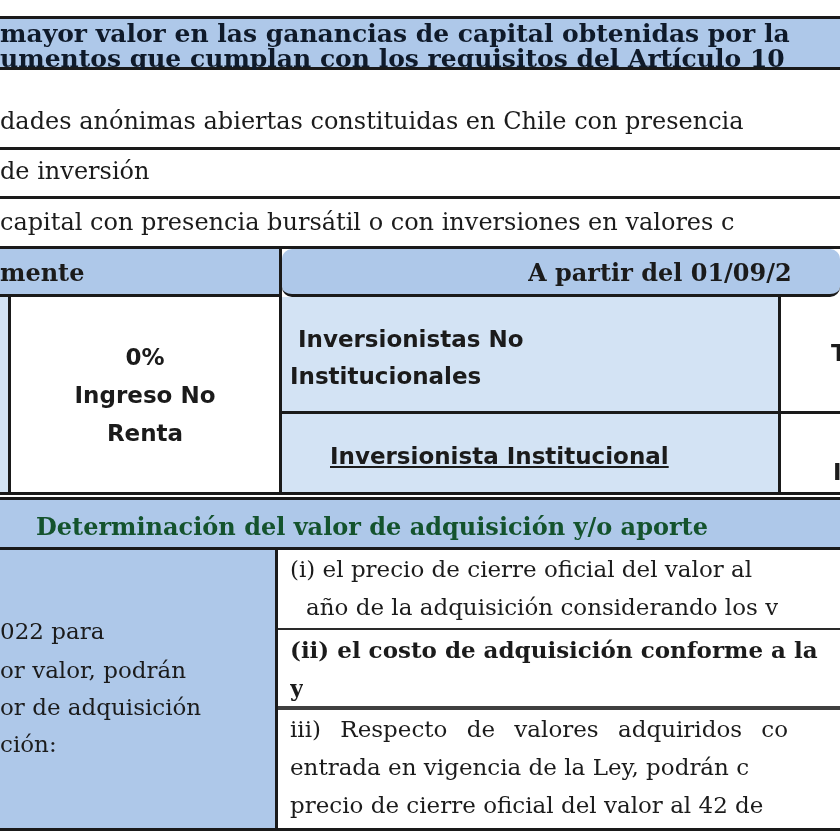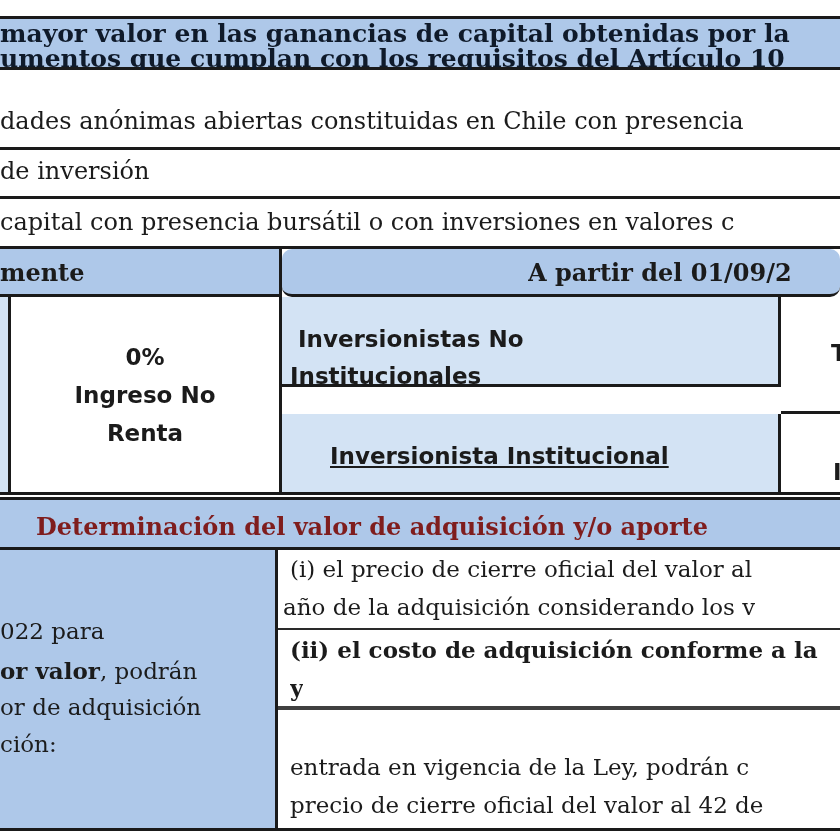--- a/index.html
+++ b/index.html
@@ -6,21 +6,21 @@
   body { width:840px; height:840px; overflow:hidden; position:relative;
          font-family:"DejaVu Serif","Liberation Serif",serif; color:#1b1b1b; }
   .abs { position:absolute; box-sizing:border-box; }
   .blue { background:#aec8e9; }
   .lightblue { background:#d3e3f4; }
   .white { background:#ffffff; }
   .bt { border-top:3px solid #1a1a1a; }
   .bb { border-bottom:3px solid #1a1a1a; }
   .bl { border-left:3px solid #1a1a1a; }
   .br { border-right:3px solid #1a1a1a; }
-  .b { font-weight:bold; }
+  .b { font-weight:normal; }
   .txt { white-space:nowrap; overflow:hidden; }
   .title-line { font-size:25px; line-height:33px; font-weight:bold; color:#0f1a2a; }
   .row-text { font-size:24px; line-height:30px; }
   .head-text { font-size:24px; font-weight:bold; }
   .cell-center { display:flex; align-items:center; justify-content:center; text-align:center; }
   .cell-text { font-size:22px; line-height:28px; font-family:"DejaVu Sans","Liberation Sans",sans-serif; font-weight:bold; }
   .body-text { font-size:23px; line-height:39px; }
 </style>
 </head>
 <body>
@@ -52,58 +52,59 @@
   <div class="abs lightblue bb" style="left:0;top:281px;width:10px;height:198px;"></div>
 
   <div class="abs white bl br bb cell-center" style="left:8px;top:281px;width:274px;height:198px;">
     <div class="cell-text" style="font-size:23px;line-height:38px;">
       <div>0%</div>
       <div>Ingreso No</div>
       <div>Renta</div>
     </div>
   </div>
 
-  <div class="abs lightblue bb br" style="left:282px;top:281px;width:499px;height:90px;padding-left:32px;">
+  <div class="abs lightblue bb br" style="left:282px;top:281px;width:499px;height:117px;padding-left:32px;">
     <div class="abs cell-text txt" style="left:16px;top:24px;font-size:23px;line-height:36px;">Inversionistas No</div>
     <div class="abs cell-text txt" style="left:8px;top:61px;font-size:23px;line-height:36px;">Institucionales</div>
   </div>
   <div class="abs white bb" style="left:781px;top:281px;width:59px;height:117px;">
     <div class="abs cell-text txt" style="left:50px;top:42px;font-size:23px;">T</div>
   </div>
 
   <div class="abs lightblue bb br" style="left:282px;top:398px;width:499px;height:81px;">
     <div class="abs cell-text txt" style="left:48px;top:24px;font-size:23px;line-height:36px;text-decoration:underline;">Inversionista Institucional</div>
   </div>
   <div class="abs white bb" style="left:781px;top:398px;width:59px;height:81px;">
     <div class="abs cell-text txt" style="left:52px;top:44px;font-size:23px;">I</div>
   </div>
 </div>
 
 <div class="abs" style="left:0;top:497px;width:840px;height:336px;">
 
   <div class="abs blue bt bb" style="left:0;top:0;width:840px;height:53px;">
-    <div class="abs txt head-text" style="left:36px;top:12px;color:#7f1d1d;">Determinación del valor de adquisición y/o aporte</div>
+    <div class="abs txt head-text" style="left:36px;top:12px;color:#14532d;">Determinación del valor de adquisición y/o aporte</div>
   </div>
 
   <div class="abs blue bb br" style="left:0;top:53px;width:278px;height:281px;">
     <div class="abs txt body-text" style="left:0;top:62px;">022 para</div>
     <div class="abs txt body-text" style="left:0;top:101px;">
       <span class="b">or valor</span><span>, podrán</span>
     </div>
     <div class="abs txt body-text" style="left:0;top:138px;">or de adquisición</div>
     <div class="abs txt body-text" style="left:0;top:175px;">ción:</div>
   </div>
 
   <div class="abs white" style="left:278px;top:53px;width:562px;height:80px;border-bottom:2px solid #2a2a2a;">
     <div class="abs txt body-text" style="left:12px;top:0;">(i) el precio de cierre oficial del valor al</div>
-    <div class="abs txt body-text" style="left:5px;top:38px;">año de la adquisición considerando los v</div>
+    <div class="abs txt body-text" style="left:28px;top:38px;">año de la adquisición considerando los v</div>
   </div>
 
   <div class="abs white" style="left:278px;top:133px;width:562px;height:80px;border-bottom:4px solid #404040;font-weight:bold;">
     <div class="abs txt body-text" style="left:12px;top:0;">(ii) el costo de adquisición conforme a la</div>
     <div class="abs txt body-text" style="left:12px;top:38px;">y</div>
   </div>
 
   <div class="abs white bb" style="left:278px;top:213px;width:562px;height:121px;">
+    <div class="abs txt body-text" style="left:12px;top:0;word-spacing:12px;">iii) Respecto de valores adquiridos co</div>
     <div class="abs txt body-text" style="left:12px;top:38px;">entrada en vigencia de la Ley, podrán c</div>
     <div class="abs txt body-text" style="left:12px;top:76px;">precio de cierre oficial del valor al 42 de</div>
   </div>
 </div>
 
 </body></html>

